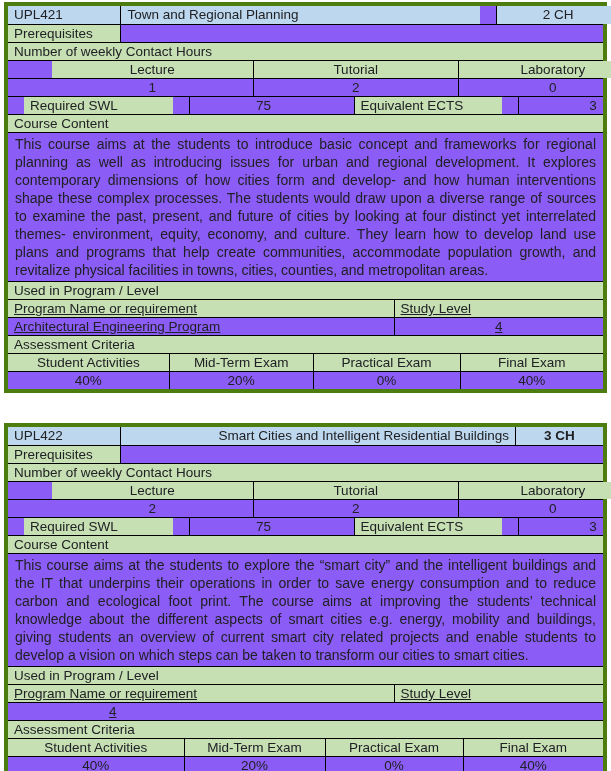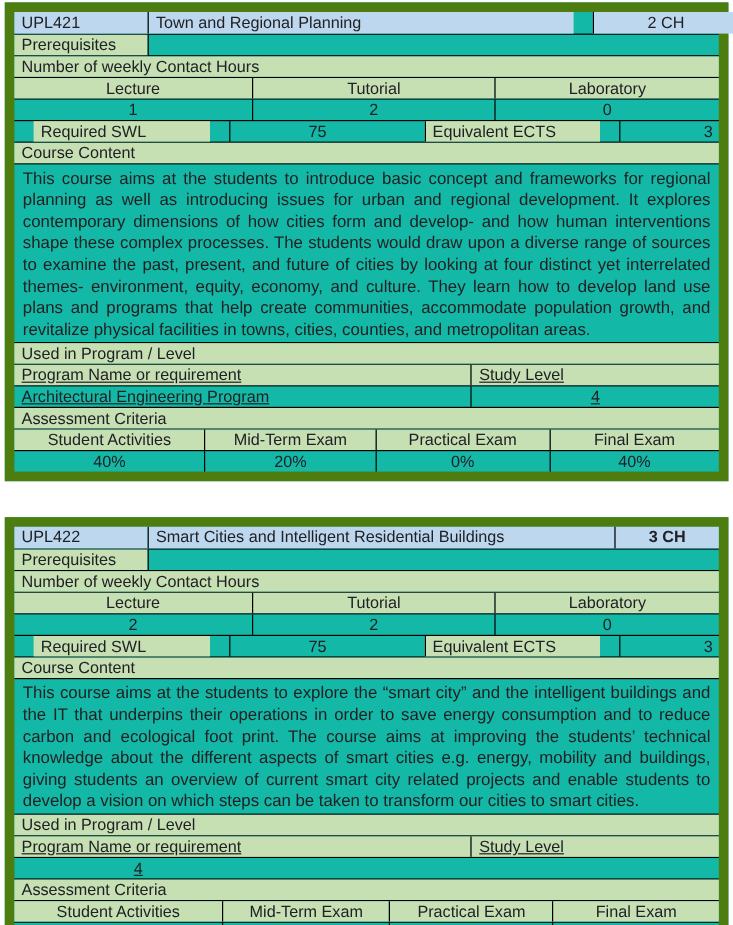--- a/index.html
+++ b/index.html
@@ -5,23 +5,23 @@
   html,body{margin:0;padding:0;background:#ffffff;}
   body{
     width:611px;height:771px;
     font-family:"Liberation Sans", sans-serif;
     color:#202124;
     -webkit-font-smoothing:antialiased;
   }
   .page{padding:2px 0 0 4px;}
   .ctable{
     width:603px;
-    border:8px solid #4d7c0f;
+    border:4px solid #4d7c0f;
     box-sizing:border-box;
-    background:#14b8a6;
+    background:#8b5cf6;
   }
   .ctable + .ctable{margin-top:30px;}
   .row{display:flex;height:18px;box-sizing:border-box;}
   .row + .row{border-top:1px solid #000;}
   .row.auto{height:auto;}
   .cell{
     box-sizing:border-box;
     padding:0 6px;
     overflow:hidden;
     white-space:nowrap;
@@ -37,23 +37,23 @@
   .para{
     white-space:normal;
     text-align:justify;
     line-height:18px;
     padding:2px 7px;
     font-size:14px;
   }
   
   .w-code{flex-basis:18.9%;}
   .t1 .w-title{flex-basis:60.5%;} .t1 .w-ch{flex-basis:20.6%;margin-left:16px;}
-  .t2 .w-title{flex-basis:66.3%;} .t2 .w-ch{flex-basis:14.8%;font-weight:bold;}
+  .t2 .w-title{flex-basis:66.3%;text-align:right;} .t2 .w-ch{flex-basis:14.8%;font-weight:bold;}
   .w-preval{flex-basis:81.1%;}
-  .w-third1{flex-basis:33.7%;} .w-third2{flex-basis:34.5%;} .w-third3{flex-basis:31.8%;}
+  .w-third1{flex-basis:33.7%;margin-left:44px;} .w-third2{flex-basis:34.5%;} .w-third3{flex-basis:31.8%;}
   .w-q{flex-basis:25%;margin-left:16px;}
   .w-pname{flex-basis:64.8%;text-decoration:underline;} .w-plevel{flex-basis:35.2%;text-decoration:underline;}
   .t1 .w-a1{flex-basis:27%;}  .t1 .w-a2{flex-basis:24.2%;} .t1 .w-a3{flex-basis:24.7%;} .t1 .w-a4{flex-basis:24.1%;}
   .t2 .w-a1{flex-basis:29.5%;}.t2 .w-a2{flex-basis:23.7%;} .t2 .w-a3{flex-basis:23.2%;} .t2 .w-a4{flex-basis:23.6%;}
 </style>
 </head>
 <body>
 
 <div class="page">
 

